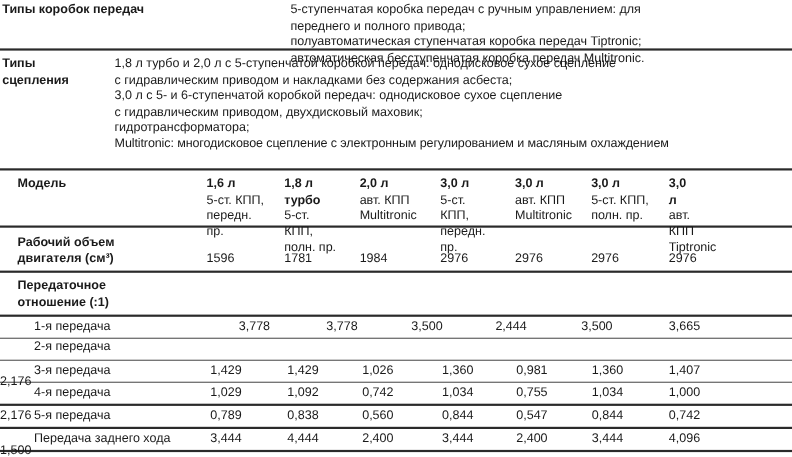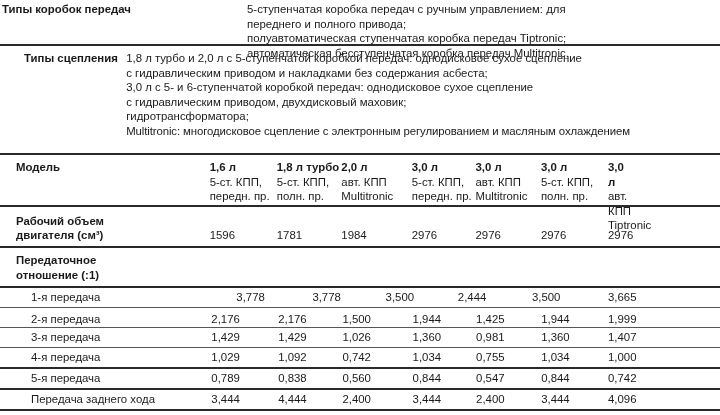--- a/index.html
+++ b/index.html
@@ -5,21 +5,21 @@
   html, body { margin: 0; padding: 0; background: #ffffff; }
   body {
     width: 720px; height: 415px; overflow: hidden;
     font-family: "Liberation Sans", "DejaVu Sans", sans-serif;
     color: #1a1a1a; font-size: 11.4px; line-height: 14.6px;
     position: relative;
   }
   .page { position: absolute; left: 0; top: 0; width: 720px; }
   .rule { height: 2px; background: #2a2a2a; width: 720px; }
   .rule-thin { height: 1px; background: #555; width: 720px; }
-  .row { display: flex; width: 608px; }
+  .row { display: flex; width: 608px; gap: 17px; }
   .lbl { font-weight: bold; }
   .cell { box-sizing: border-box; }
   
   .c0 { width: 247px; padding-left: 16px; }
   .c1 { width: 80px; }
   .c2 { width: 77px; }
   .c3 { width: 84px; }
   .c4 { width: 76px; }
   .c5 { width: 78px; }
   .c6 { width: 80px; }
@@ -36,21 +36,21 @@
   <div class="row" style="padding-top:2px;height:42px;">
     <div class="cell lbl" style="width:247px;padding-left:2px;">Типы коробок передач</div>
     <div class="cell desc">
       <div>5-ступенчатая коробка передач с ручным управлением: для переднего и полного привода;</div>
       <div>полуавтоматическая ступенчатая коробка передач Tiptronic;</div>
       <div>автоматическая бесступенчатая коробка передач Multitronic.</div>
     </div>
   </div>
   <div class="rule"></div>
 
-  <div class="row" style="padding-top:5px;height:102px;padding-left:22px;">
+  <div class="row" style="padding-top:5px;height:102px;">
     <div class="cell lbl" style="width:247px;padding-left:2px;">Типы сцепления</div>
     <div class="cell desc">
       <div>1,8 л турбо и 2,0 л с 5-ступенчатой коробкой передач: однодисковое сухое сцепление</div>
       <div>с гидравлическим приводом и накладками без содержания асбеста;</div>
       <div>3,0 л с 5- и 6-ступенчатой коробкой передач: однодисковое сухое сцепление</div>
       <div>с гидравлическим приводом, двухдисковый маховик;</div>
       <div>гидротрансформатора;</div>
       <div style="white-space:nowrap;letter-spacing:-0.1px;">Multitronic: многодисковое сцепление с электронным регулированием и масляным охлаждением</div>
     </div>
   </div>
@@ -123,21 +123,21 @@
     <div class="row" style="height:19px;align-items:center;">
       <div class="cell c0 sub">1-я передача</div>
       <div class="cell c1">3,778</div>
       <div class="cell c2">3,778</div>
       <div class="cell c4">3,500</div>
       <div class="cell c5">2,444</div>
       <div class="cell c6">3,500</div>
       <div class="cell c7">3,665</div>
     </div>
     <div class="rule-thin"></div>
-    <div class="row" style="height:19px;align-items:flex-end;">
+    <div class="row" style="height:19px;align-items:flex-start;flex-direction:column;">
       <div class="cell c0 sub">2-я передача</div>
       <div class="cell c1">2,176</div>
       <div class="cell c2">2,176</div>
       <div class="cell c3">1,500</div>
       <div class="cell c4">1,944</div>
       <div class="cell c5">1,425</div>
       <div class="cell c6">1,944</div>
       <div class="cell c7">1,999</div>
     </div>
     <div class="rule-thin"></div>

